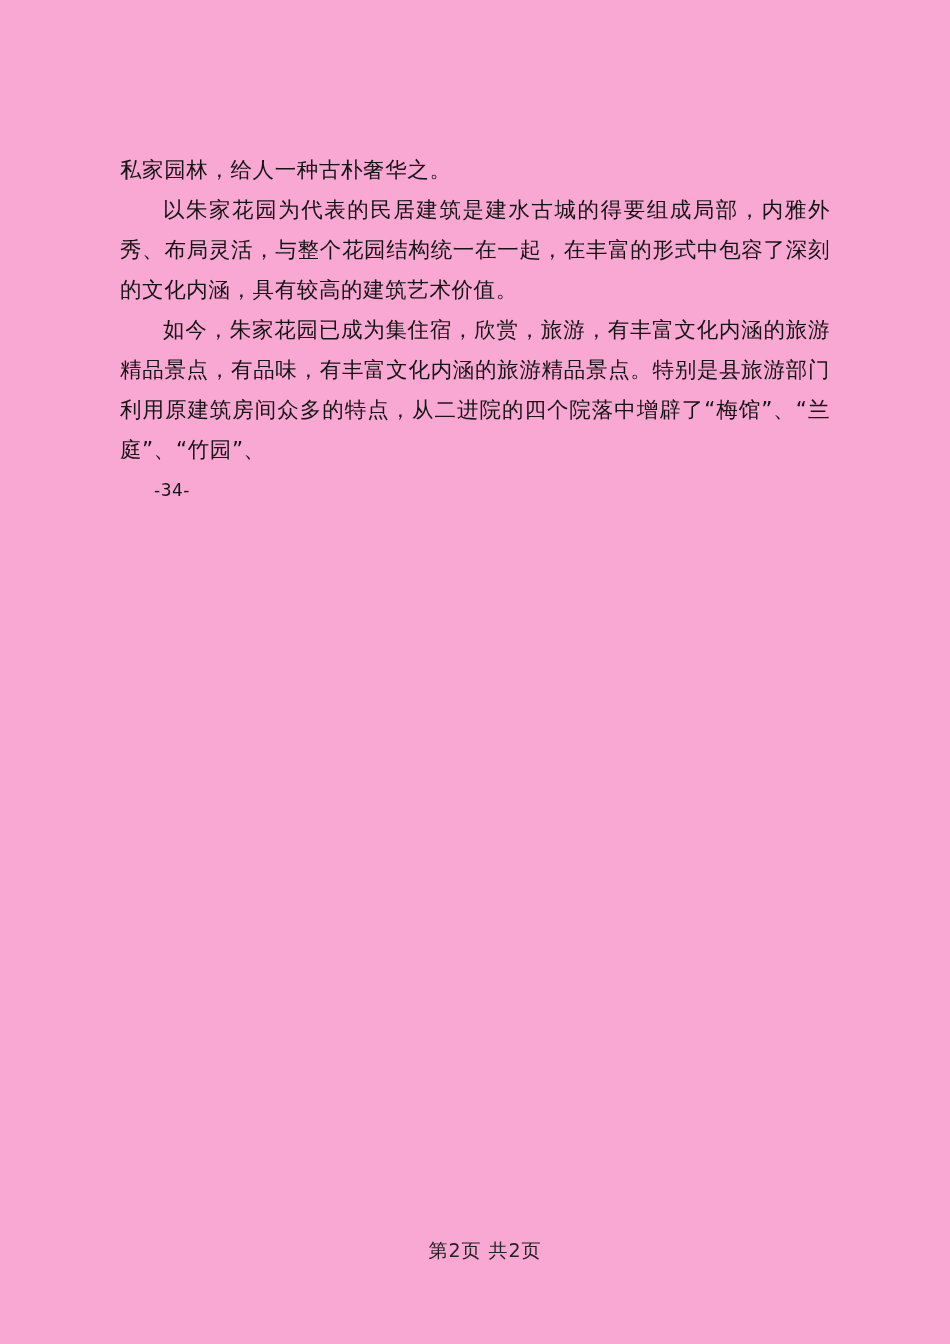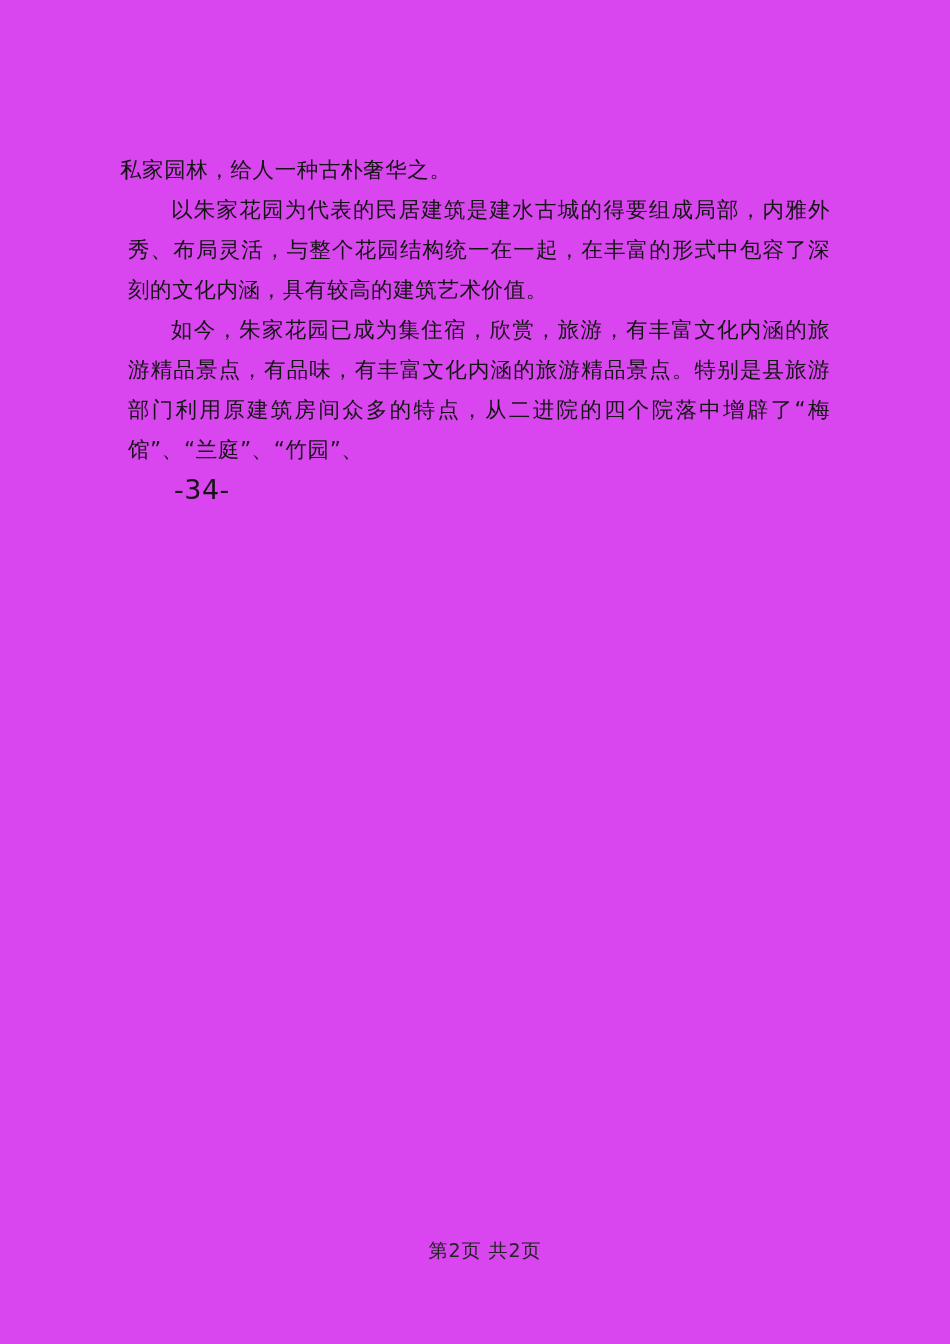--- a/index.html
+++ b/index.html
@@ -14,44 +14,43 @@
     font-family: "DejaVu Sans", "Liberation Sans", sans-serif;
     color: #1a1a1a;
     overflow: hidden;
   }
   .page {
     position: absolute;
     left: 0;
     top: 0;
     width: 950px;
     height: 1344px;
-    background: #d946ef;
+    background: #f9a8d4;
   }
   .content {
     position: absolute;
     left: 120px;
     top: 150px;
     width: 710px;
   }
   .para {
     font-size: 21.5px;
     line-height: 40px;
     letter-spacing: 0.6px;
     text-align: justify;
     text-justify: inter-ideograph;
     margin: 0;
     color: #141414;
     font-family: "DejaVu Sans", "Liberation Sans", sans-serif;
   }
   .para.indent {
     text-indent: 2em;
-    margin-left: 8px;
   }
   .page-num-inline {
-    font-size: 27px;
+    font-size: 17px;
     line-height: 40px;
     text-indent: 2em;
     color: #141414;
     margin: 0;
     letter-spacing: 0.5px;
   }
   .footer {
     position: absolute;
     left: 0;
     right: 0;

